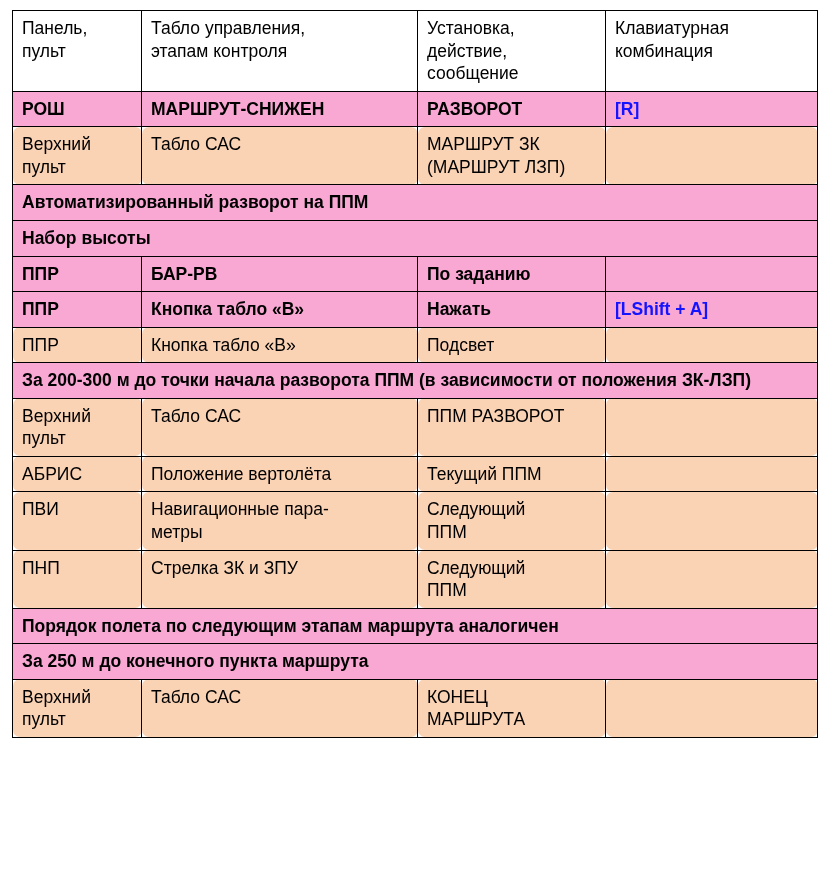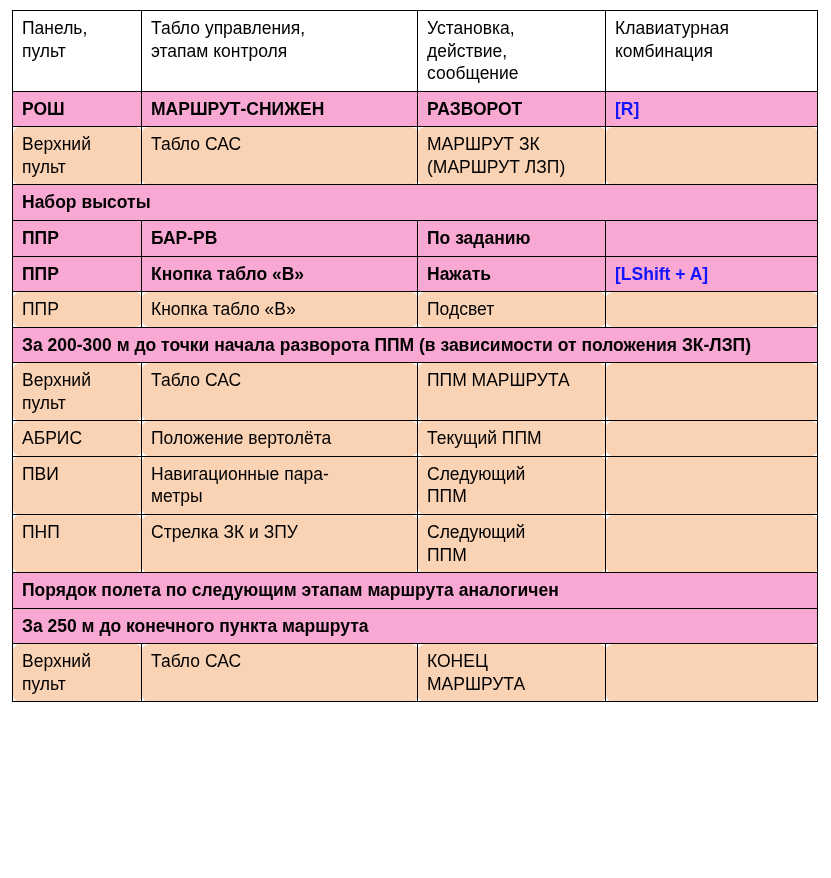--- a/index.html
+++ b/index.html
@@ -120,20 +120,23 @@
             <span class="cell-line">пульт</span>
           </td>
           <td>Табло САС</td>
           <td>
             <span class="cell-line">МАРШРУТ ЗК</span>
             <span class="cell-line">(МАРШРУТ ЛЗП)</span>
           </td>
           <td></td>
         </tr>
         <tr class="plain">
+          <td class="full" colspan="4">Автоматизированный разворот на ППМ</td>
+        </tr>
+        <tr class="plain">
           <td class="full" colspan="4">Набор высоты</td>
         </tr>
         <tr class="plain">
           <td>ППР</td>
           <td>БАР-РВ</td>
           <td>
             <span class="cell-line">По заданию</span>
           </td>
           <td></td>
         </tr>
@@ -156,21 +159,21 @@
         <tr class="plain">
           <td class="full" colspan="4">За 200-300 м до точки начала разворота ППМ (в зависимости от положения ЗК-ЛЗП)</td>
         </tr>
         <tr class="tint">
           <td>
             <span class="cell-line">Верхний</span>
             <span class="cell-line">пульт</span>
           </td>
           <td>Табло САС</td>
           <td>
-            <span class="cell-line">ППМ МАРШРУТА</span>
+            <span class="cell-line">ППМ РАЗВОРОТ</span>
           </td>
           <td></td>
         </tr>
         <tr class="tint">
           <td>АБРИС</td>
           <td>Положение вертолёта</td>
           <td>
             <span class="cell-line">Текущий ППМ</span>
           </td>
           <td></td>

